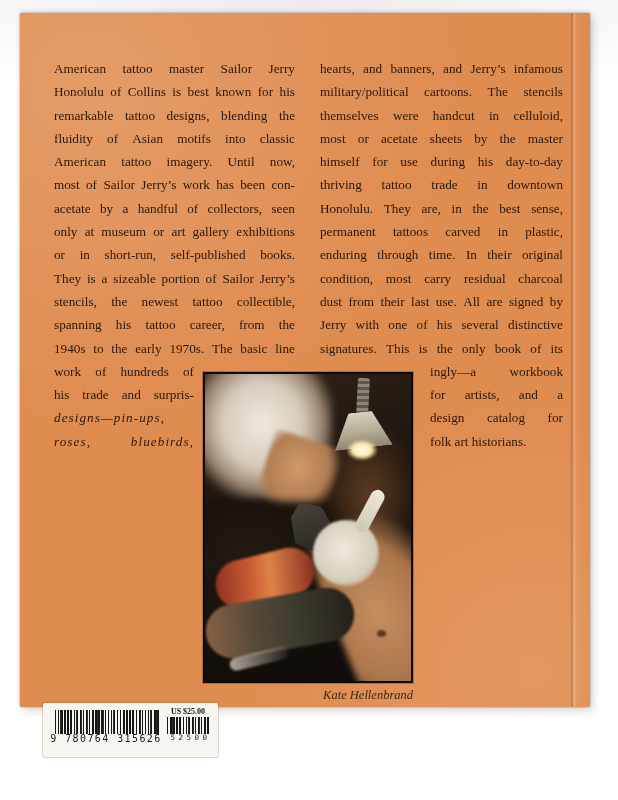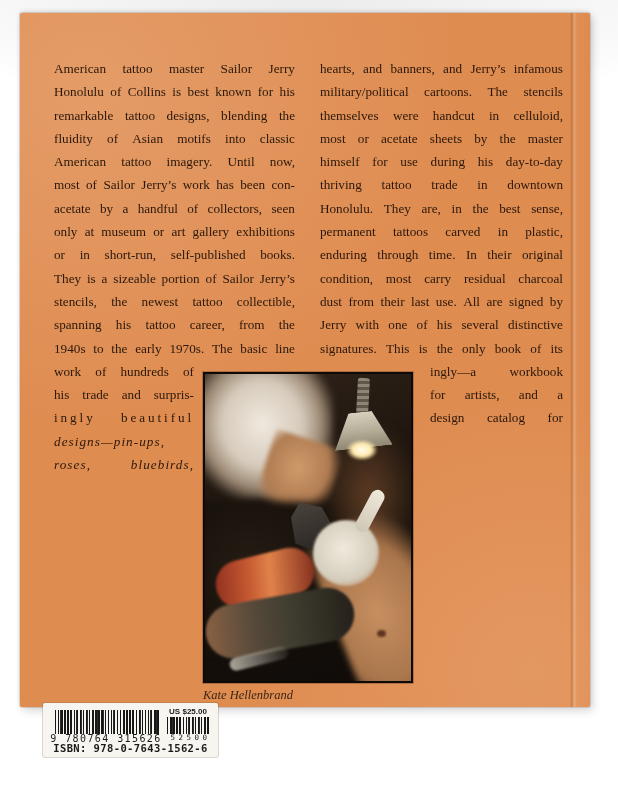--- a/index.html
+++ b/index.html
@@ -90,39 +90,39 @@
     border-radius:24px;transform:rotate(-14deg);filter:blur(1px);}
   .ph-dark-tattoo{left:0px;top:222px;width:150px;height:54px;
     background:linear-gradient(95deg,#8a6244 0%,#54483a 35%,#3d3c2e 60%,#241f1a 100%);
     border-radius:27px;transform:rotate(-10deg);filter:blur(1px);}
   .ph-nipple{left:172px;top:256px;width:9px;height:7px;background:#5e3422;border-radius:50%;filter:blur(1px);}
   .ph-shine{left:24px;top:278px;width:60px;height:13px;
     background:linear-gradient(90deg, rgba(222,216,202,0.75), rgba(222,216,202,0.08));
     border-radius:7px;transform:rotate(-14deg);filter:blur(1px);}
   .caption{
     position:absolute;left:183px;top:675px;width:210px;
-    text-align:left;font-style:italic;font-size:12.5px;color:#3b2514;
+    text-align:right;font-style:italic;font-size:12.5px;color:#3b2514;
   }
   
   .barcode-box{
     position:absolute;left:23px;top:690px;width:175px;height:54px;
     background:var(--barcode-bg);border-radius:2px;
     box-shadow:0 0 0 1px rgba(120,90,60,0.25);
   }
   .barcode-box div{position:absolute;color:#1a1a1a;}
   .bars{
     background:
       repeating-linear-gradient(90deg,#161616 0px,#161616 1.4px,rgba(0,0,0,0) 1.4px,rgba(0,0,0,0) 3.1px),
       repeating-linear-gradient(90deg,rgba(22,22,22,0.9) 0px,rgba(22,22,22,0.9) 0.8px,rgba(0,0,0,0) 0.8px,rgba(0,0,0,0) 5.3px);
   }
   .bc-main-bars{left:12px;top:7px;width:104px;height:24px;}
   .bc-main-digits{left:6px;top:30px;width:114px;font-family:"DejaVu Sans Mono",monospace;
     font-size:10px;letter-spacing:1.4px;text-align:center;}
   .bc-price{left:119px;top:4px;width:52px;text-align:center;
-    font-family:Liberation Sans, sans-serif;font-weight:700;font-size:8px;}
+    font-family:Liberation Serif, serif;font-weight:700;font-size:8px;}
   .bc-addon-bars{left:124px;top:14px;width:42px;height:17px;}
   .bc-addon-digits{left:124px;top:30px;width:42px;font-family:"DejaVu Sans Mono",monospace;
     font-size:7.5px;letter-spacing:3.5px;text-align:center;text-indent:3.5px;}
   .bc-isbn{left:0;right:0;top:39px;text-align:center;
     font-family:"DejaVu Sans Mono",monospace;font-weight:700;font-size:10.5px;letter-spacing:0.4px;color:#1c1c1c;}
 </style>
 </head>
 <body>
 
 <div class="page">
@@ -242,24 +242,20 @@
           <span>work</span>
           <span>of</span>
           <span>hundreds</span>
           <span>of</span>
         </div>
         <div class="line narrow">
           <span>his</span>
           <span>trade</span>
           <span>and</span>
           <span>surpris-</span>
-        </div>
-        <div class="line narrow lsp2">
-          <span>ingly</span>
-          <span>beautiful</span>
         </div>
         <div class="line narrow lsp1">
           <span>designs—pin-ups,</span>
         </div>
         <div class="line narrow lsp1">
           <span>roses,</span>
           <span>bluebirds,</span>
         </div>
       </div>
 
@@ -378,20 +374,21 @@
           <span>for</span>
           <span>artists,</span>
           <span>and</span>
           <span>a</span>
         </div>
         <div class="line shortr">
           <span>design</span>
           <span>catalog</span>
           <span>for</span>
         </div>
+        <div class="line shortr nojust">folk art historians.</div>
       </div>
 
     <div class="photo">
       <div class="ph-warmglow"></div>
       <div class="ph-hair"></div>
       <div class="ph-face"></div>
       <div class="ph-shirt"></div>
       <div class="ph-lamp-stem"></div>
       <div class="ph-lamp-shade"></div>
       <div class="ph-bulb"></div>
@@ -406,18 +403,17 @@
     </div>
 
     <div class="caption">Kate Hellenbrand</div>
 
     <div class="barcode-box">
       <div class="bc-main-bars bars"></div>
       <div class="bc-main-digits">9 780764 315626</div>
       <div class="bc-price">US $25.00</div>
       <div class="bc-addon-bars bars"></div>
       <div class="bc-addon-digits">52500</div>
-      <div class="bc-isbn">ISBN: 978-0-7643-1562-6</div>
     </div>
 
     <div class="spine-crease"></div>
   </div>
 </div>
 
 </body></html>

